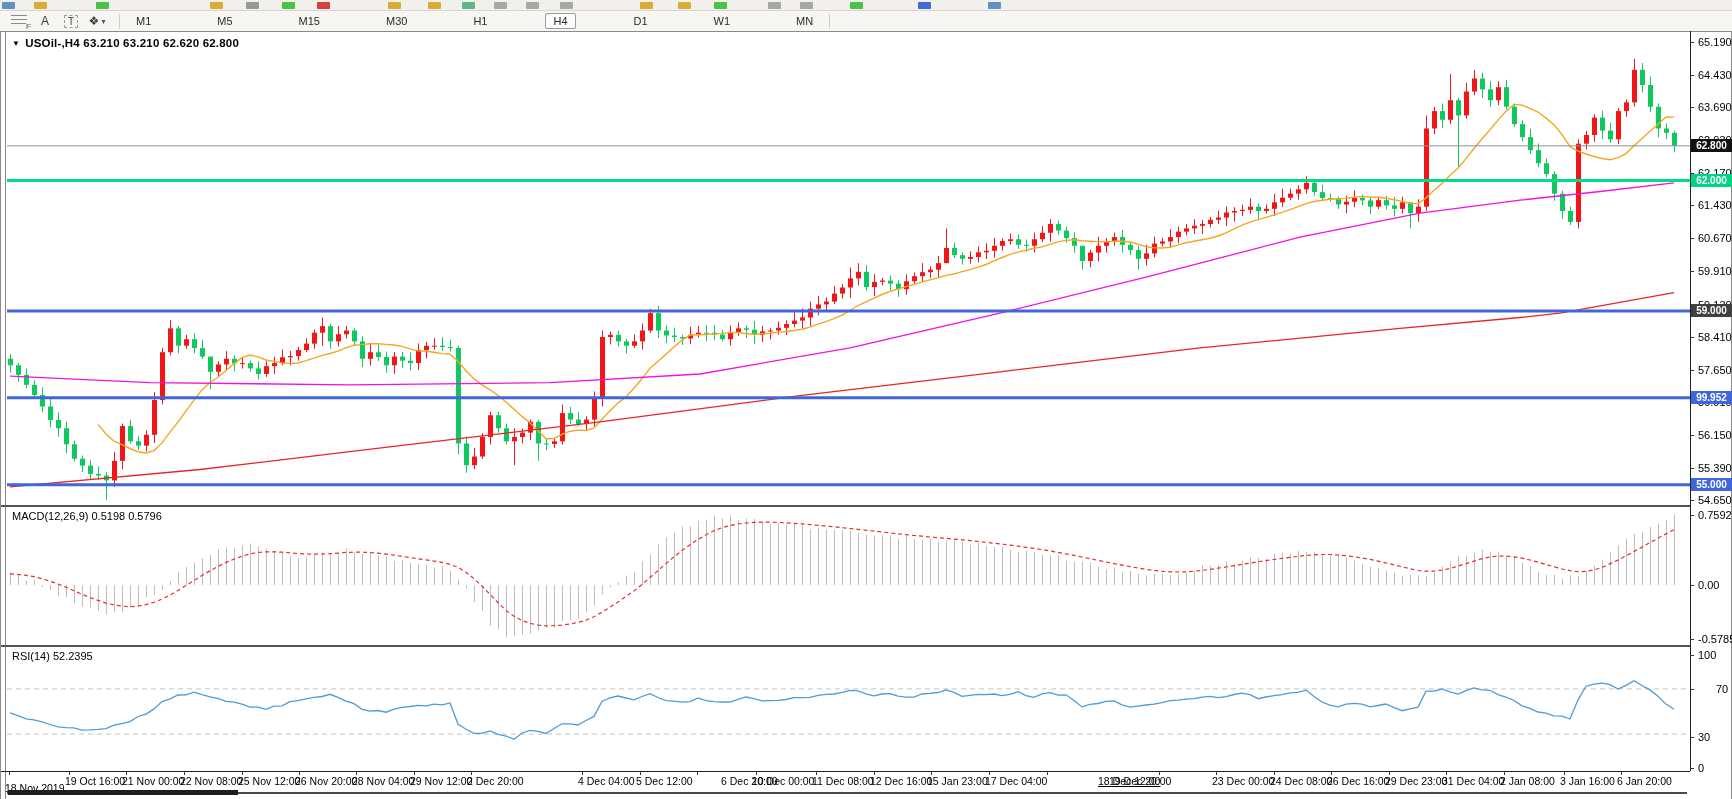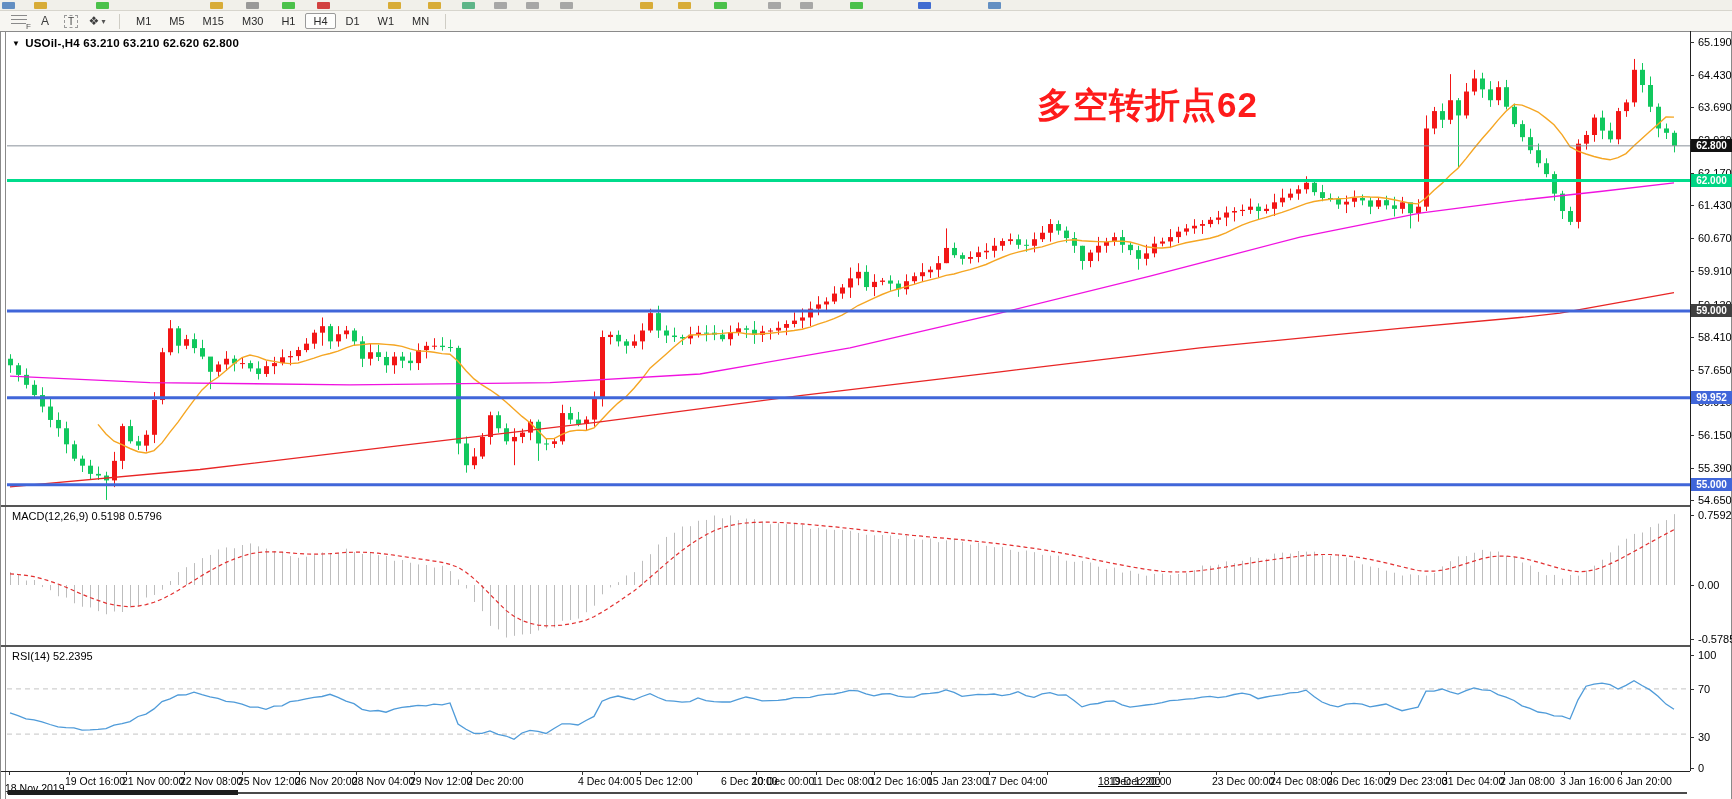--- a/index.html
+++ b/index.html
@@ -75,21 +75,21 @@
         <span>A</span>
       </div>
     <div class="tool">
         <span class="tbox">T</span>
       </div>
     <div class="tool">
         <span>❖</span>
         <span class="caret">▾</span>
       </div>
     <div class="sep"></div>
-    <div id="tfbar" style="display:flex;align-items:center;">
+    <div id="tfbar" style="display:flex;align-items:center;gap:48px;">
         <div class="tf">M1</div>
         <div class="tf">M5</div>
         <div class="tf">M15</div>
         <div class="tf">M30</div>
         <div class="tf">H1</div>
         <div class="tf active">H4</div>
         <div class="tf">D1</div>
         <div class="tf">W1</div>
         <div class="tf">MN</div>
       </div>
@@ -748,21 +748,20 @@
     </svg>
 
   <div class="hsep" style="top:505px;height:2px"></div>
   <div class="hsep" style="top:645px;height:2px"></div>
   <div class="hsep" style="top:771px;height:1px;background:#222"></div>
   <div class="axisline" style="top:31px;height:740px"></div>
 
   <div class="title">
     <span class="tcaret">▼</span><span>USOil-,H4  63.210 63.210 62.620 62.800</span>
   </div>
-  <div class="annot" id="annot" style="color: rgb(254, 27, 27);">多空转折点62</div>
   <div class="panlab" style="top:510px">MACD(12,26,9) 0.5198 0.5796</div>
   <div class="panlab" style="top:650px">RSI(14) 52.2395</div>
 
   <div id="axes">
       <div class="ptick" style="top: 42px;"></div>
       <div class="plab" style="top: 36px;">65.190</div>
       <div class="ptick" style="top: 75.022px;"></div>
       <div class="plab" style="top: 69.022px;">64.430</div>
       <div class="ptick" style="top: 107.175px;"></div>
       <div class="plab" style="top: 101.175px;">63.690</div>
@@ -792,21 +791,21 @@
       <div class="plab" style="top: 493.963px;">54.650</div>
       <div class="ptick" style="top: 515px;"></div>
       <div class="plab" style="top: 509px;">0.7592</div>
       <div class="ptick" style="top: 585px;"></div>
       <div class="plab" style="top: 579px;">0.00</div>
       <div class="ptick" style="top: 639px;"></div>
       <div class="plab" style="top: 633px;">-0.5785</div>
       <div class="ptick" style="top: 655px;"></div>
       <div class="plab" style="top: 649px;">100</div>
       <div class="ptick" style="top: 689px;"></div>
-      <div class="plab" style="top: 683px;">70</div>
+      <div class="plab" style="top: 683px; margin-left: 18px;">70</div>
       <div class="ptick" style="top: 737px;"></div>
       <div class="plab" style="top: 731px;">30</div>
       <div class="ptick" style="top: 768px;"></div>
       <div class="plab" style="top: 762px;">0</div>
       <div class="badge" style="top: 139.345px; background: rgb(17, 17, 17); color: rgb(255, 255, 255);">62.800</div>
       <div class="badge" style="top: 174.105px; background: rgb(0, 213, 132); color: rgb(255, 255, 255);">62.000</div>
       <div class="badge" style="top: 304.455px; background: #404040; color: rgb(255, 255, 255);">59.000</div>
       <div class="badge" style="top: 391.355px; background: rgb(64, 102, 217); color: rgb(255, 255, 255);">99.952</div>
       <div class="badge" style="top: 478.255px; background: rgb(64, 102, 217); color: rgb(255, 255, 255);">55.000</div>
       <div class="ttick" style="left: 9px;"></div>

